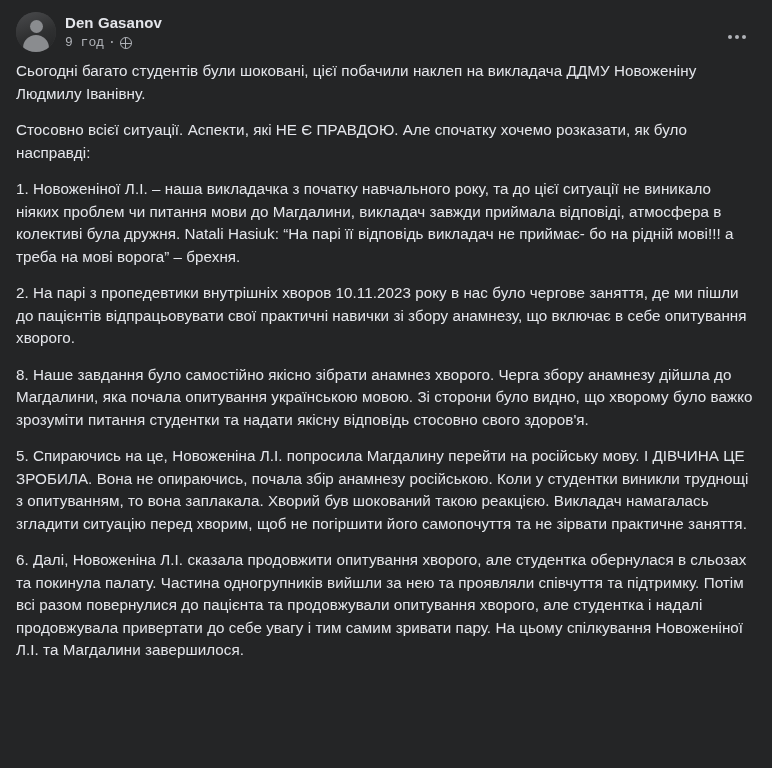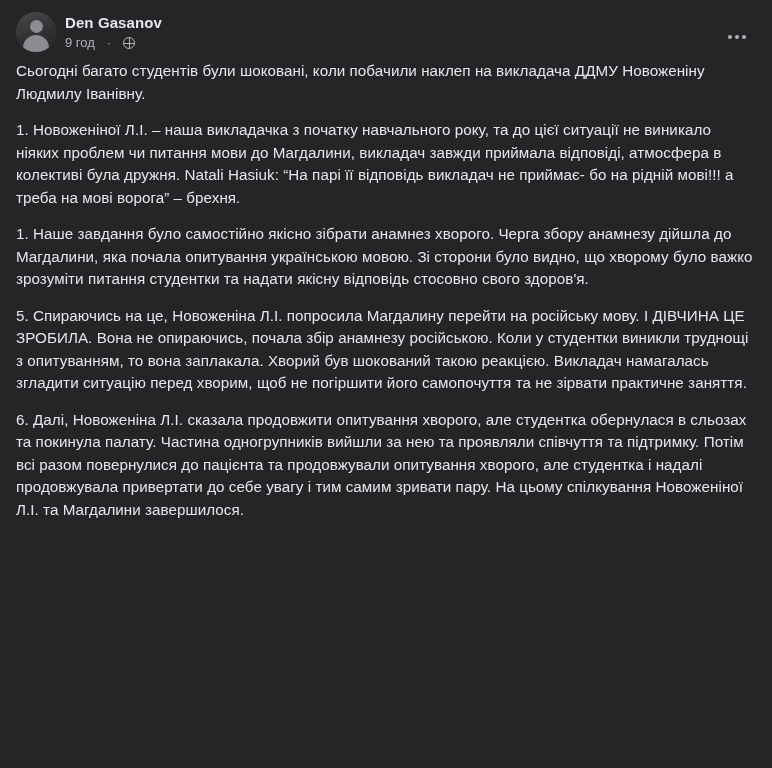--- a/index.html
+++ b/index.html
@@ -73,22 +73,23 @@
   .author-name {
     font-size: 15px;
     font-weight: bold;
     color: #e4e6eb;
     line-height: 20px;
     letter-spacing: 0.1px;
   }
   .meta-row {
     display: flex;
     align-items: center;
-    gap: 12px;
+    gap: 4px;
     margin-top: 2px;
+    font-family: Liberation Mono, monospace;
   }
   .timestamp {
     font-size: 13px;
     color: #b0b3b8;
     line-height: 16px;
   }
   .meta-dot {
     font-size: 13px;
     color: #b0b3b8;
     line-height: 16px;
@@ -177,20 +178,22 @@
       </div>
     </div>
     <div class="menu-button">
       <span></span>
       <span></span>
       <span></span>
     </div>
   </div>
 
   <div class="post-body">
-    <p>Сьогодні багато студентів були шоковані, коли побачили наклеп на викладача ДДМУ Новоженіну Людмилу Іванівну.</p>
+    <p>Сьогодні багато студентів були шоковані, цієї побачили наклеп на викладача ДДМУ Новоженіну Людмилу Іванівну.</p>
+    <p>Стосовно всієї ситуації. Аспекти, які НЕ Є ПРАВДОЮ. Але спочатку хочемо розказати, як було насправді:</p>
     <p>1. Новоженіної Л.І. – наша викладачка з початку навчального року, та до цієї ситуації не виникало ніяких проблем чи питання мови до Магдалини, викладач завжди приймала відповіді, атмосфера в колективі була дружня. Natali Hasiuk: “На парі її відповідь викладач не приймає- бо на рідній мові!!! а треба на мові ворога” – брехня.</p>
-    <p>1. Наше завдання було самостійно якісно зібрати анамнез хворого. Черга збору анамнезу дійшла до Магдалини, яка почала опитування українською мовою. Зі сторони було видно, що хворому було важко зрозуміти питання студентки та надати якісну відповідь стосовно свого здоров'я.</p>
+    <p>2. На парі з пропедевтики внутрішніх хворов 10.11.2023 року в нас було чергове заняття, де ми пішли до пацієнтів відпрацьовувати свої практичні навички зі збору анамнезу, що включає в себе опитування хворого.</p>
+    <p>8. Наше завдання було самостійно якісно зібрати анамнез хворого. Черга збору анамнезу дійшла до Магдалини, яка почала опитування українською мовою. Зі сторони було видно, що хворому було важко зрозуміти питання студентки та надати якісну відповідь стосовно свого здоров'я.</p>
     <p>5. Спираючись на це, Новоженіна Л.І. попросила Магдалину перейти на російську мову. І ДІВЧИНА ЦЕ ЗРОБИЛА. Вона не опираючись, почала збір анамнезу російською. Коли у студентки виникли труднощі з опитуванням, то вона заплакала. Хворий був шокований такою реакцією. Викладач намагалась згладити ситуацію перед хворим, щоб не погіршити його самопочуття та не зірвати практичне заняття.</p>
     <p>6. Далі, Новоженіна Л.І. сказала продовжити опитування хворого, але студентка обернулася в сльозах та покинула палату. Частина одногрупників вийшли за нею та проявляли співчуття та підтримку. Потім всі разом повернулися до пацієнта та продовжували опитування хворого, але студентка і надалі продовжувала привертати до себе увагу і тим самим зривати пару. На цьому спілкування Новоженіної Л.І. та Магдалини завершилося.</p>
   </div>
 
 </div>
 
 </body></html>

